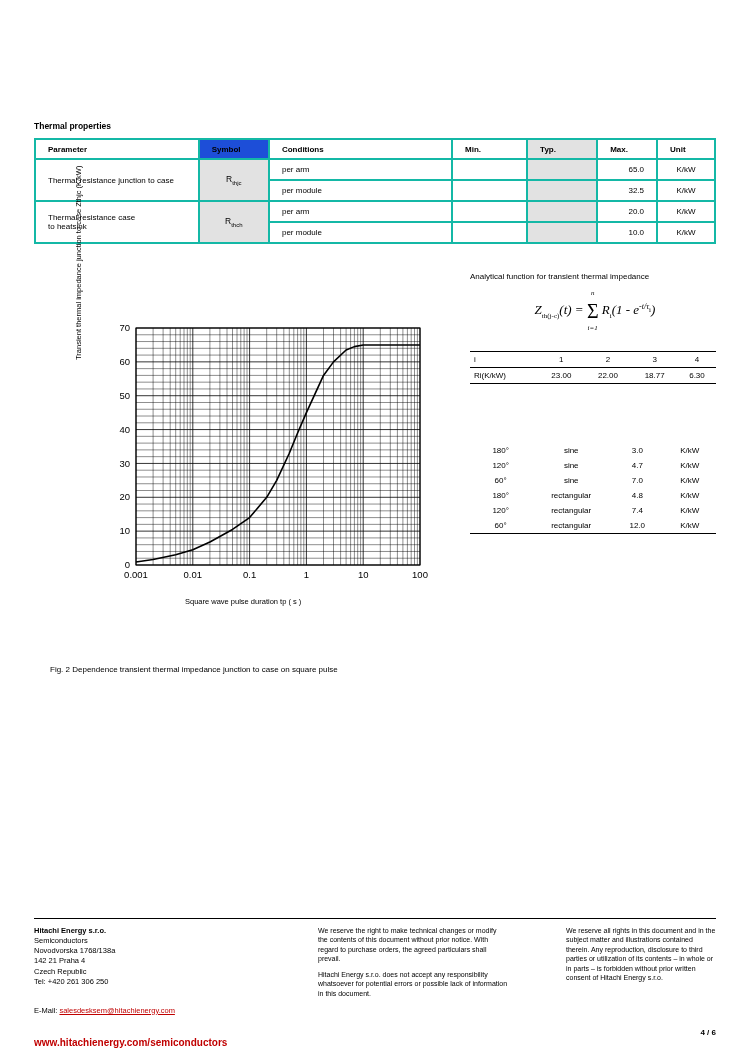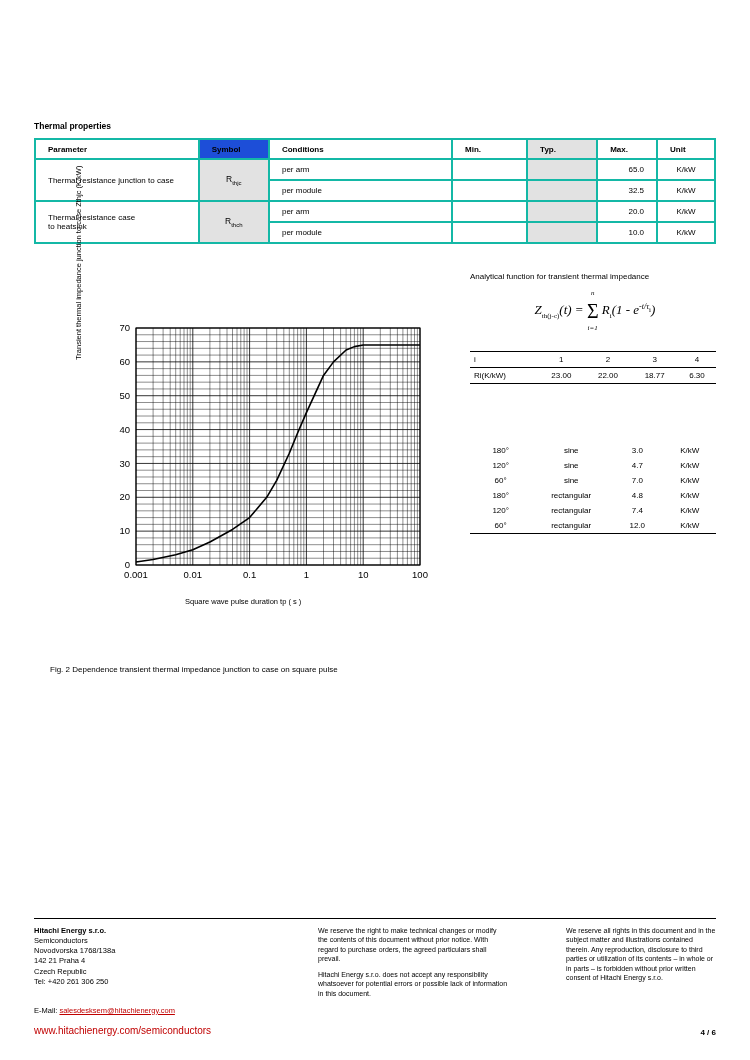--- a/index.html
+++ b/index.html
@@ -221,23 +221,23 @@
     line-height: 1.35;
   }
   .f-col2 p, .f-col3 p { margin: 0 0 6px 0; }
   .mail-line { margin-top: 19px; }
   .mail-link {
     color: #c00000;
     text-decoration: underline;
   }
   .web-link {
     display: block;
-    margin-top: 8px;
+    margin-top: 20px;
     color: #c00000;
-    font-weight: normal;
+    font-weight: bold;
     font-size: 10px;
     text-decoration: none;
   }
   .page-num {
     position: absolute;
     right: 34px;
     top: 1028px;
     font-size: 8px;
     font-weight: bold;
   }

